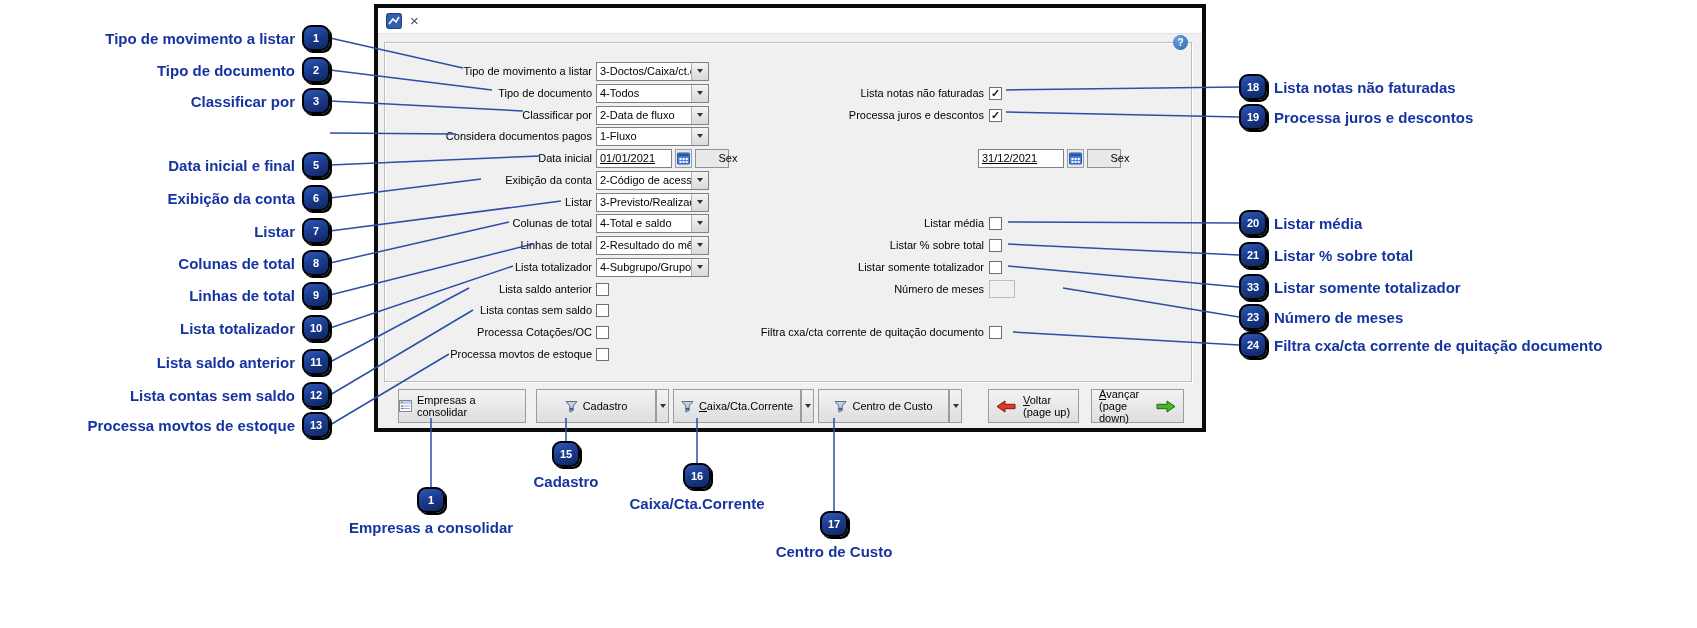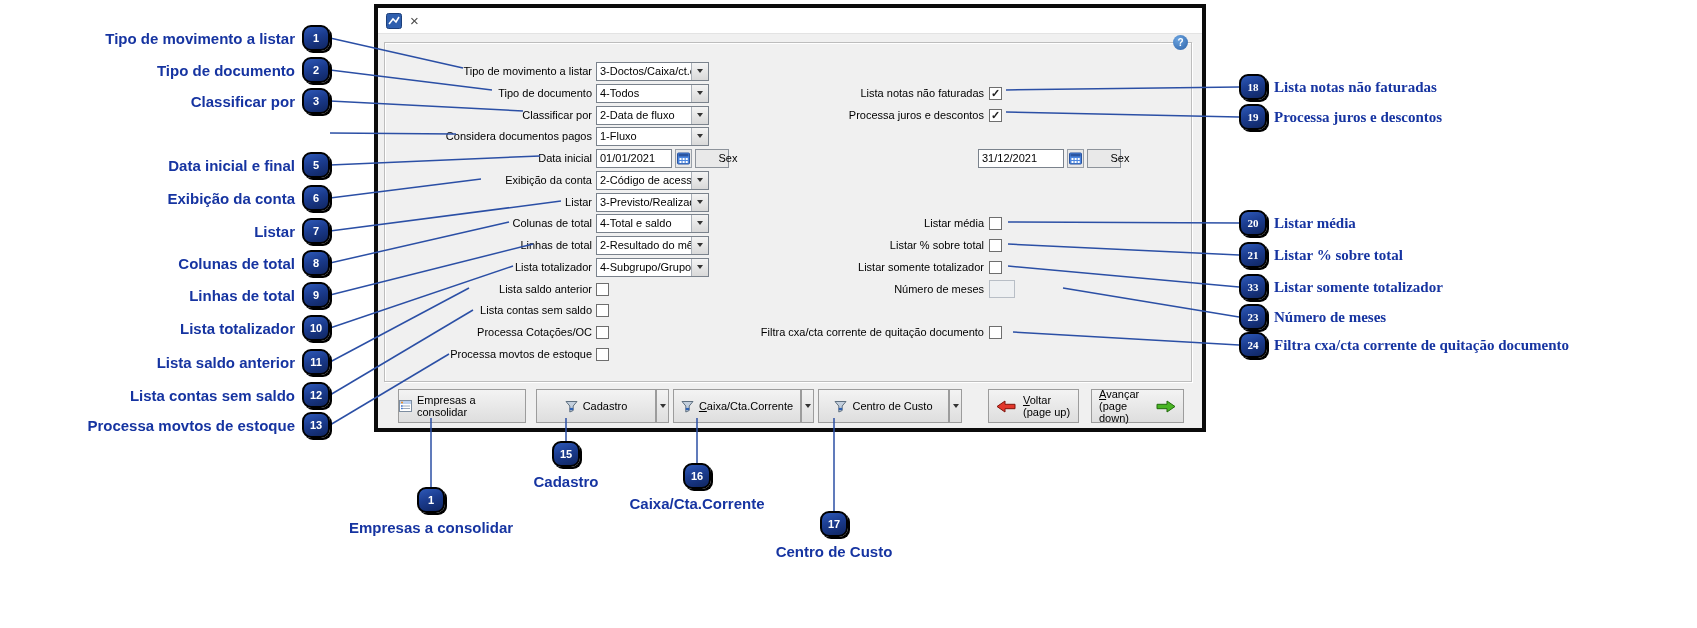--- a/index.html
+++ b/index.html
@@ -28,21 +28,21 @@
        line-height:20px;white-space:nowrap;}
   .frc{position:absolute;left:611px;height:20px;display:flex;align-items:center;gap:3px;}
   .combo{width:113px;height:19px;box-sizing:border-box;border:1px solid #7a828c;background:#fff;
          display:flex;align-items:stretch;}
   .cval{flex:1;font-size:11px;line-height:17px;padding-left:3px;white-space:nowrap;overflow:hidden;}
   .cbtn{width:16px;background:linear-gradient(#f4f4f4,#d9d9d9);border-left:1px solid #aab0b8;
         display:flex;align-items:center;justify-content:center;}
   .tri{width:0;height:0;border-left:3.5px solid transparent;border-right:3.5px solid transparent;
        border-top:4px solid #333;}
   .tinput{height:19px;box-sizing:border-box;border:1px solid #7a828c;background:#fff;font-size:11px;
-          line-height:17px;padding-left:3px;white-space:nowrap;overflow:hidden;}
+          line-height:17px;padding-left:3px;white-space:nowrap;overflow:hidden;text-decoration:underline;}
   .dinput{width:76px;}  .finput{width:86px;}
   .calbtn{width:17px;height:19px;box-sizing:border-box;border:1px solid #9aa0a8;background:#e8e8e8;
           display:flex;align-items:center;justify-content:center;padding:0;}
   .sexbtn{width:27px;height:19px;box-sizing:border-box;border:1px solid #8d939b;background:#e9e9e9;
           font-size:11px;display:flex;align-items:center;justify-content:center;padding-left:32px;}
   .cb{width:13px;height:13px;box-sizing:border-box;border:1px solid #6e6e6e;background:#fff;
       font-size:11px;font-weight:700;line-height:11px;display:flex;align-items:center;
       justify-content:center;color:#222;}
   .meses{width:26px;height:18px;box-sizing:border-box;border:1px solid #b8bec6;background:#eef0f2;}
 
@@ -53,21 +53,21 @@
   .dbtn{width:13px;}
   .nav{justify-content:flex-start;padding:0 7px;gap:7px;}
   .bl1{display:block;font-size:11px;}
   .bl2{display:block;font-size:11px;}
   .acc::first-letter{text-decoration:underline;}
 
   
   .co{position:absolute;z-index:6;display:flex;align-items:center;gap:7px;}
   .co .lbl{font-size:15px;font-weight:700;color:#1634a1;white-space:nowrap;}
   .co-left{left:0;width:330px;justify-content:flex-end;}
-  .co-right{left:1239px;font-family:Liberation Serif, serif;}
+  .co-right{left:1239px;}
   .co-bottom{flex-direction:column;gap:6px;width:280px;}
   .badge{width:28px;height:26px;flex:0 0 auto;box-sizing:border-box;
          background:linear-gradient(160deg,#2e59b8 0%,#1b3c8f 45%,#0f2560 100%);
          border:2px solid #000;border-radius:9px;color:#fff;font-weight:700;font-size:11px;
          display:flex;align-items:center;justify-content:center;box-shadow:2px 2px 0 #000;}
 </style>
 </head>
 <body>
 
 <div id="canvas">

